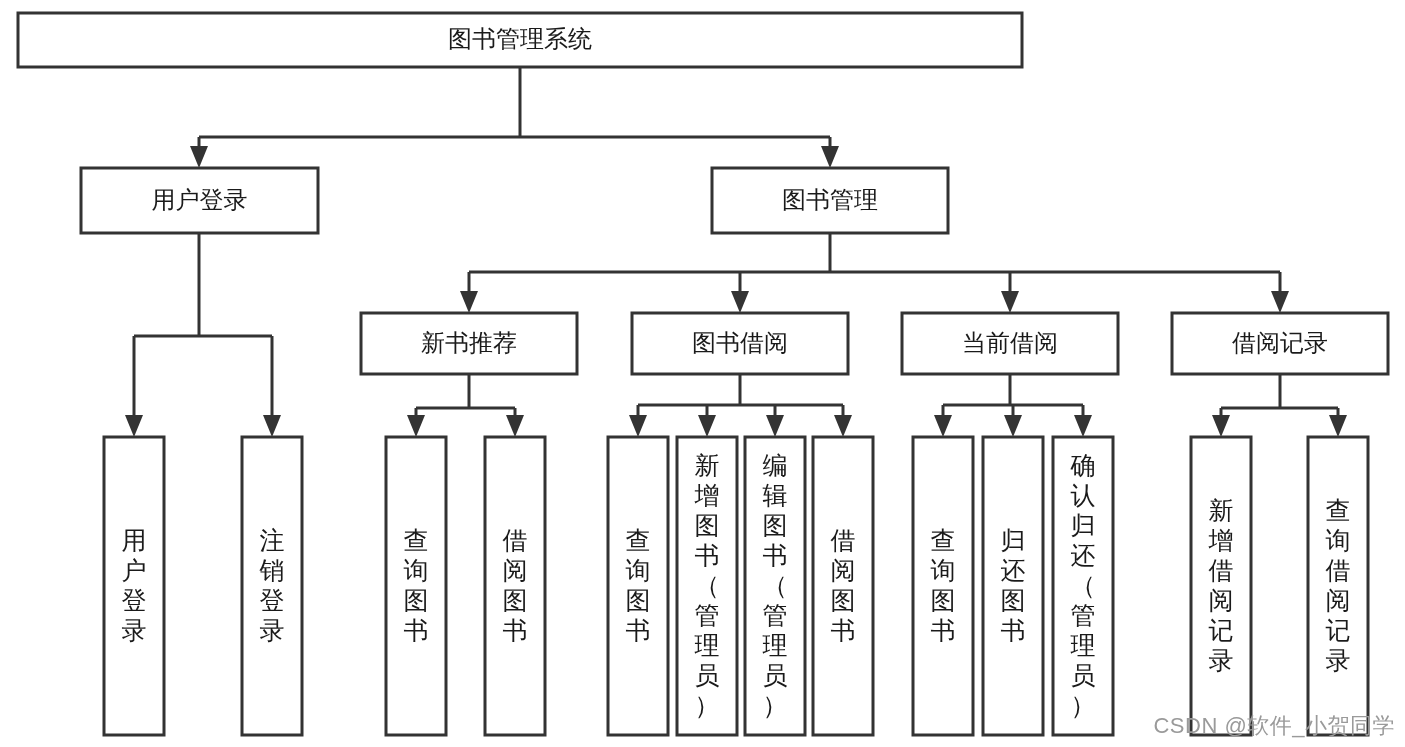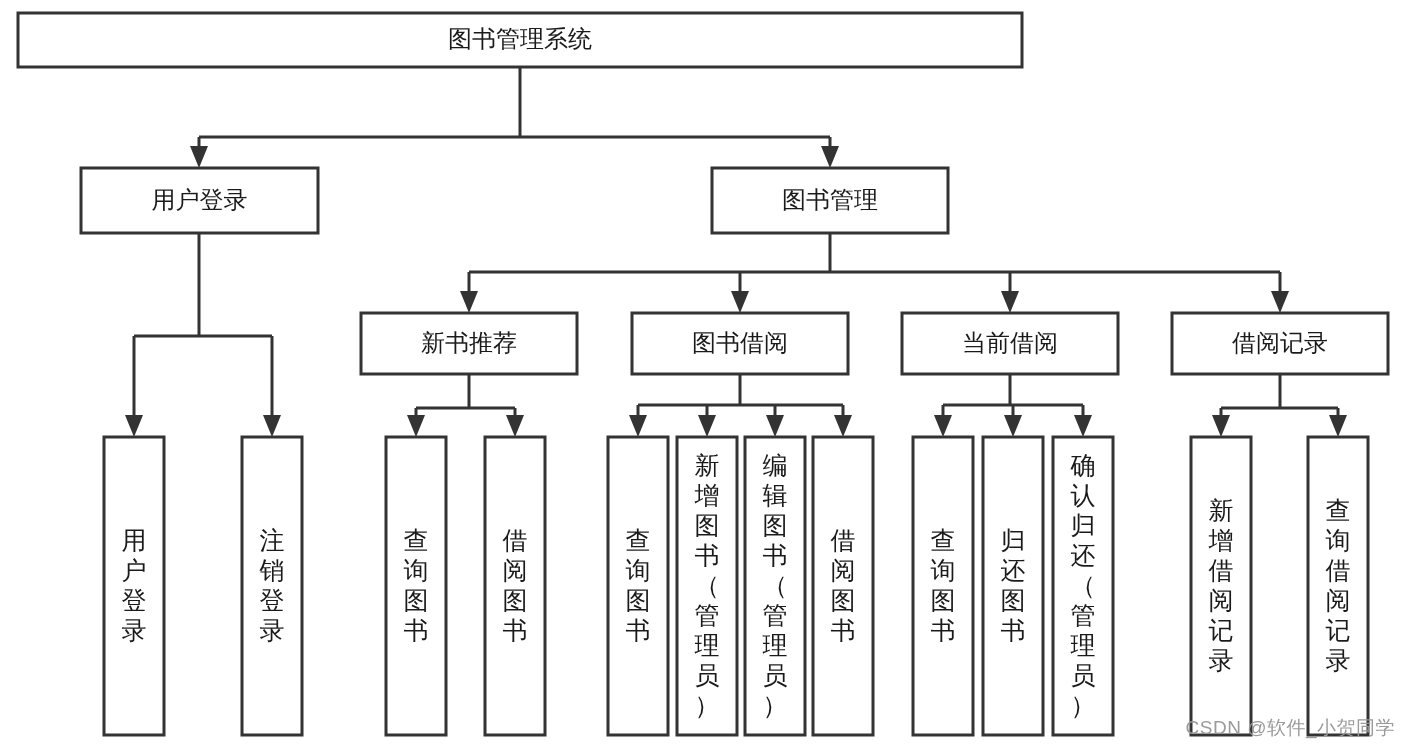--- a/index.html
+++ b/index.html
@@ -51,21 +51,21 @@
     font-family: "Liberation Sans", sans-serif;
     fill: #1a1a1a;
     font-size: 25px;
     text-anchor: middle;
   }
   .watermark {
     position: absolute;
     right: 10px;
     bottom: 6px;
     font-family: "Liberation Sans", sans-serif;
-    font-size: 19px;
+    font-size: 22px;
     color: #9a9a9a;
     letter-spacing: 0.5px;
     white-space: nowrap;
   }
 </style>
 </head>
 <body>
 
 <div id="diagram-root">
   <svg class="diagram-canvas" viewBox="0 0 1405 747">

